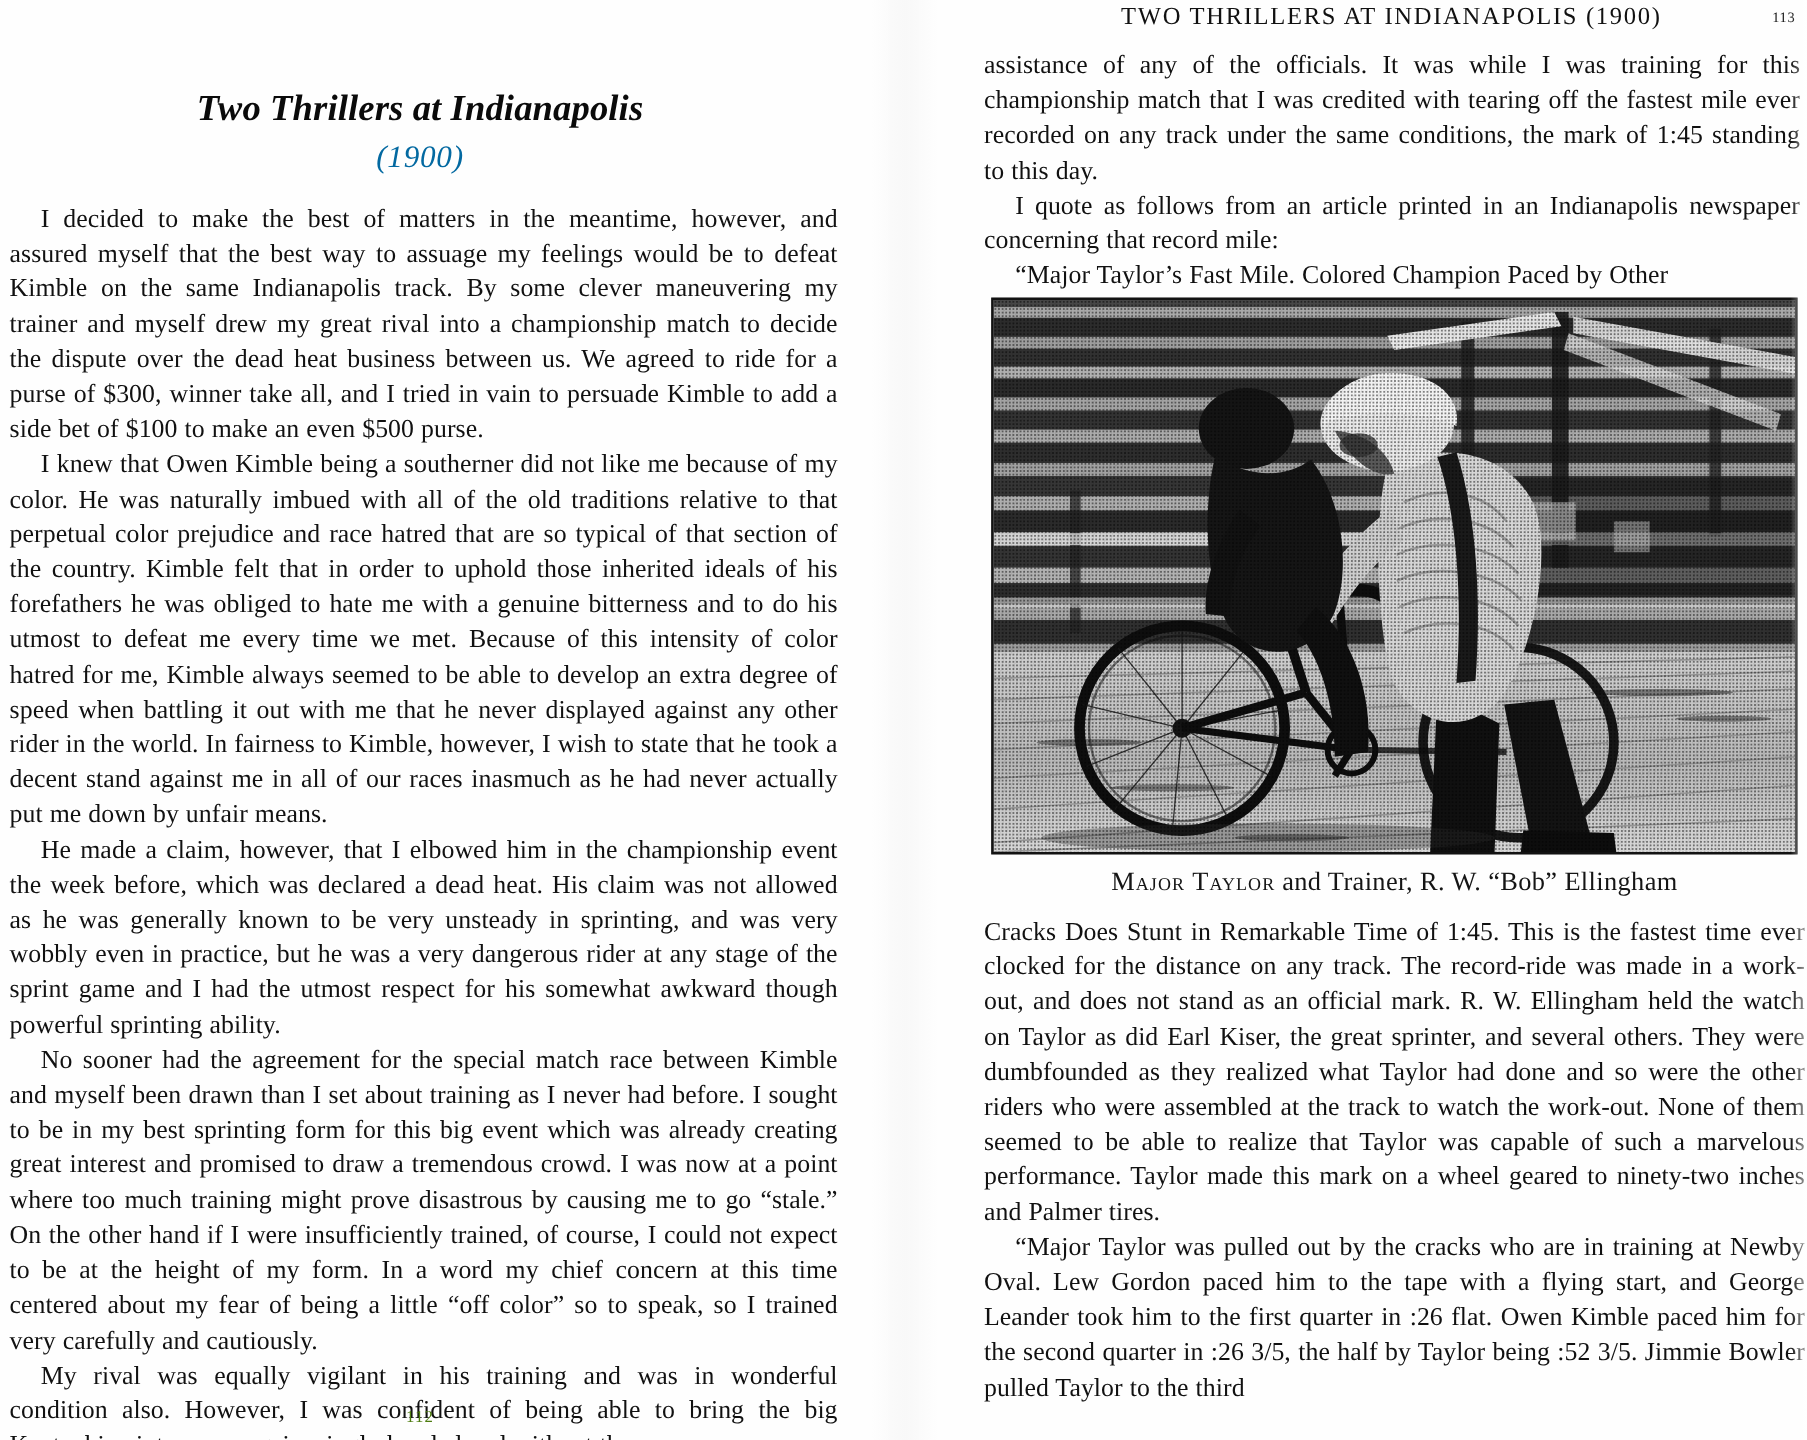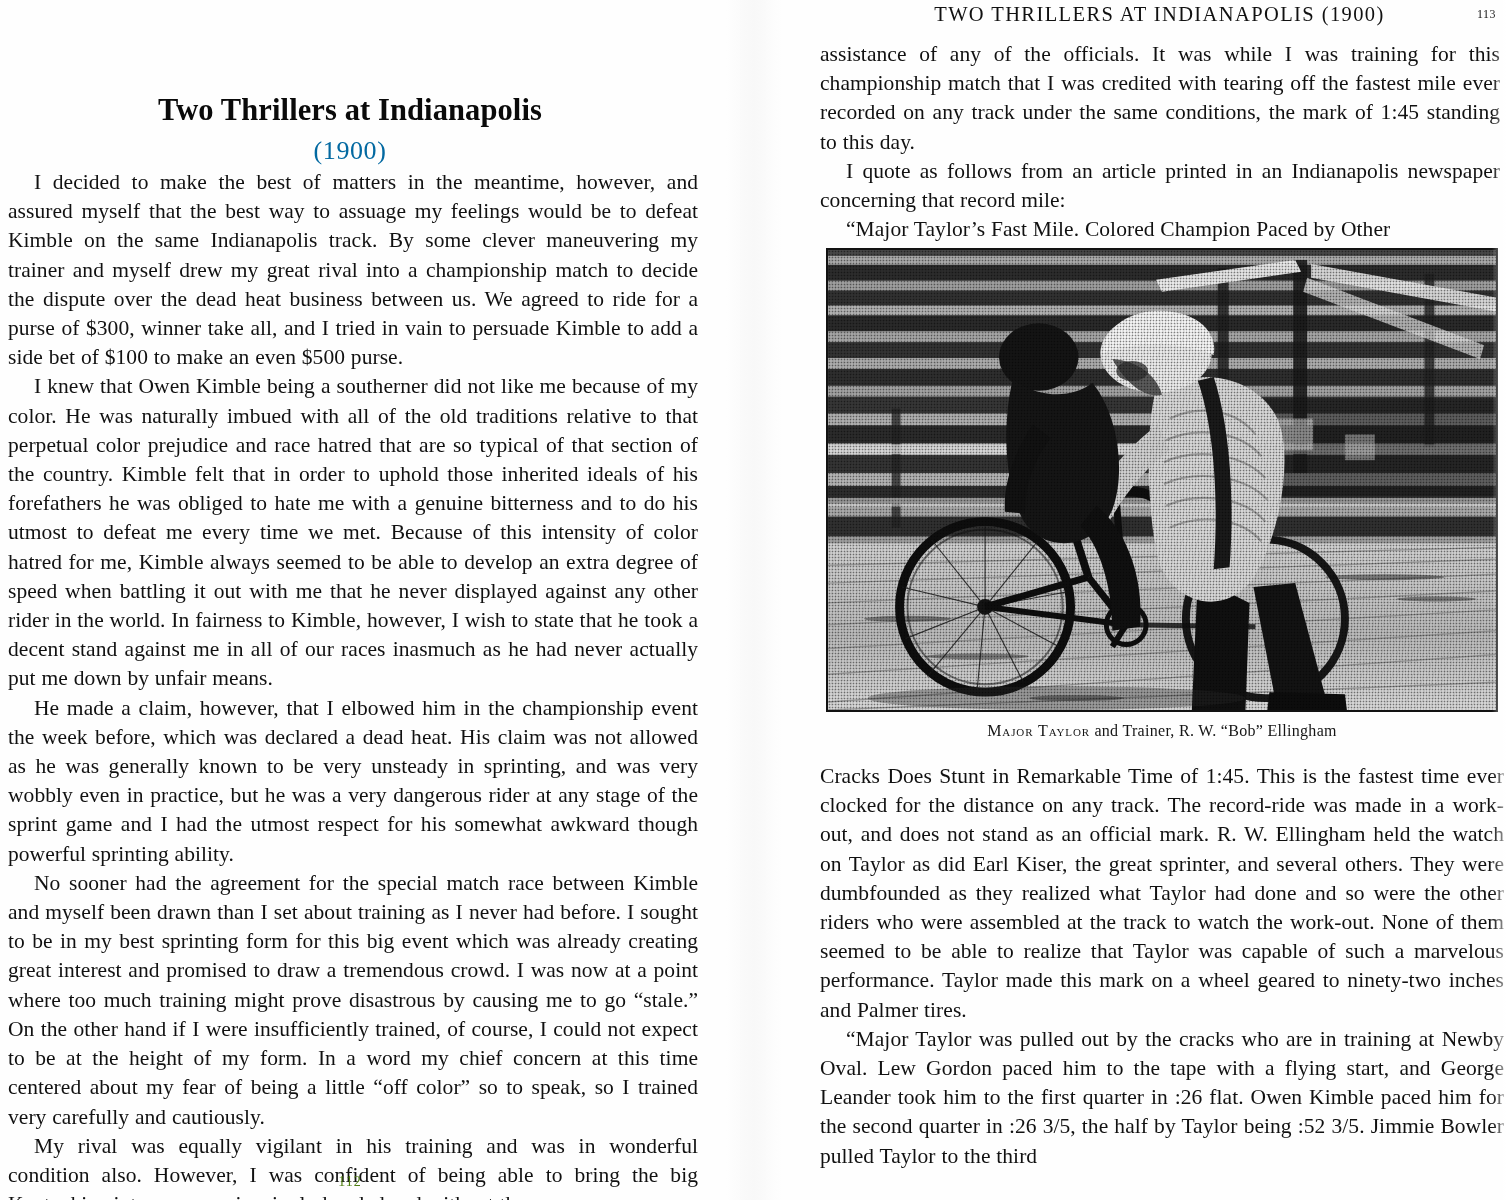--- a/index.html
+++ b/index.html
@@ -28,23 +28,24 @@
     left: 0;
     top: 0;
     width: 740px;
     height: 1200px;
     background: #fefefe;
   }
 
   .title-block {
     position: absolute;
     left: 0;
-    top: 94px;
+    top: 74px;
     width: 700px;
     text-align: center;
+    font-style: italic;
   }
   .chapter-title {
     font-family: "Liberation Serif", "DejaVu Serif", serif;
     font-weight: bold;
     font-size: 30.5px;
     letter-spacing: 0.1px;
     line-height: 1.1;
     color: #0a0a0a;
   }
   .chapter-year {
@@ -147,21 +148,21 @@
       repeating-linear-gradient(103deg, rgba(0,0,0,0.10) 0px, rgba(0,0,0,0.10) 1px, rgba(255,255,255,0.0) 1px, rgba(255,255,255,0.0) 5px);
     opacity: 0.55;
   }
 
   .fig-caption {
     position: absolute;
     left: 60px;
     top: 722px;
     width: 672px;
     text-align: center;
-    font-size: 16px;
+    font-size: 22px;
     letter-spacing: 0.3px;
     color: #151515;
   }
   .smallcaps {
     font-variant: small-caps;
     letter-spacing: 0.9px;
   }
 
   .col-right-bottom {
     position: absolute;

